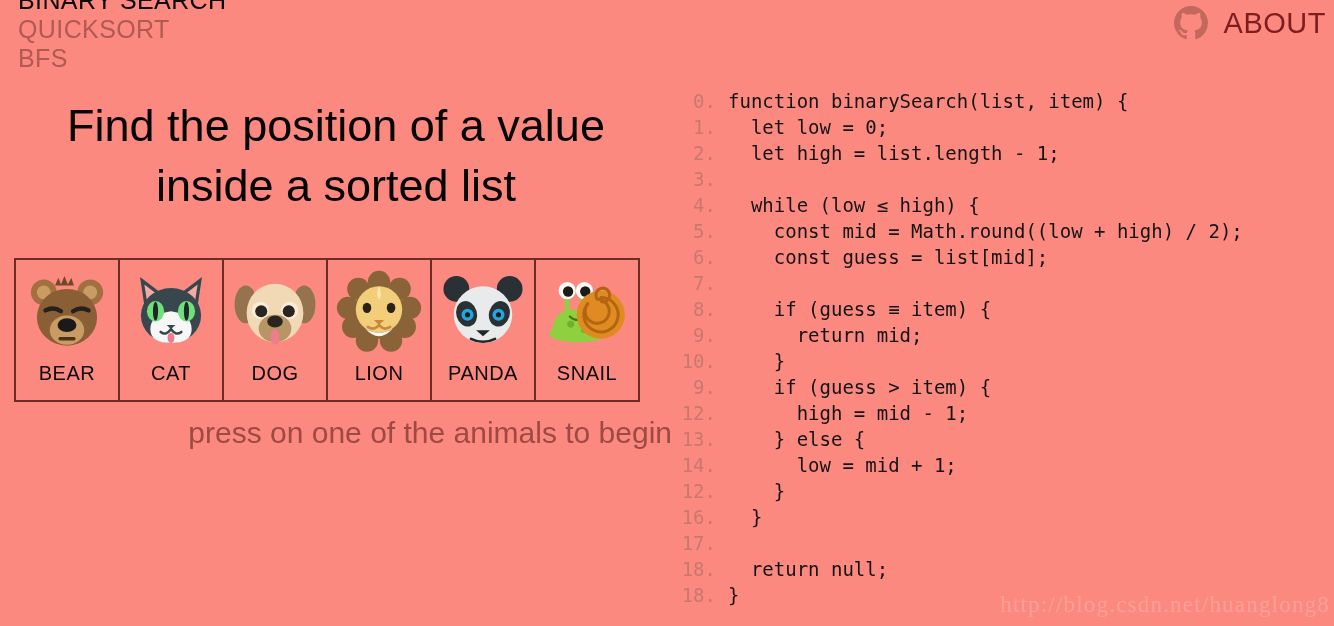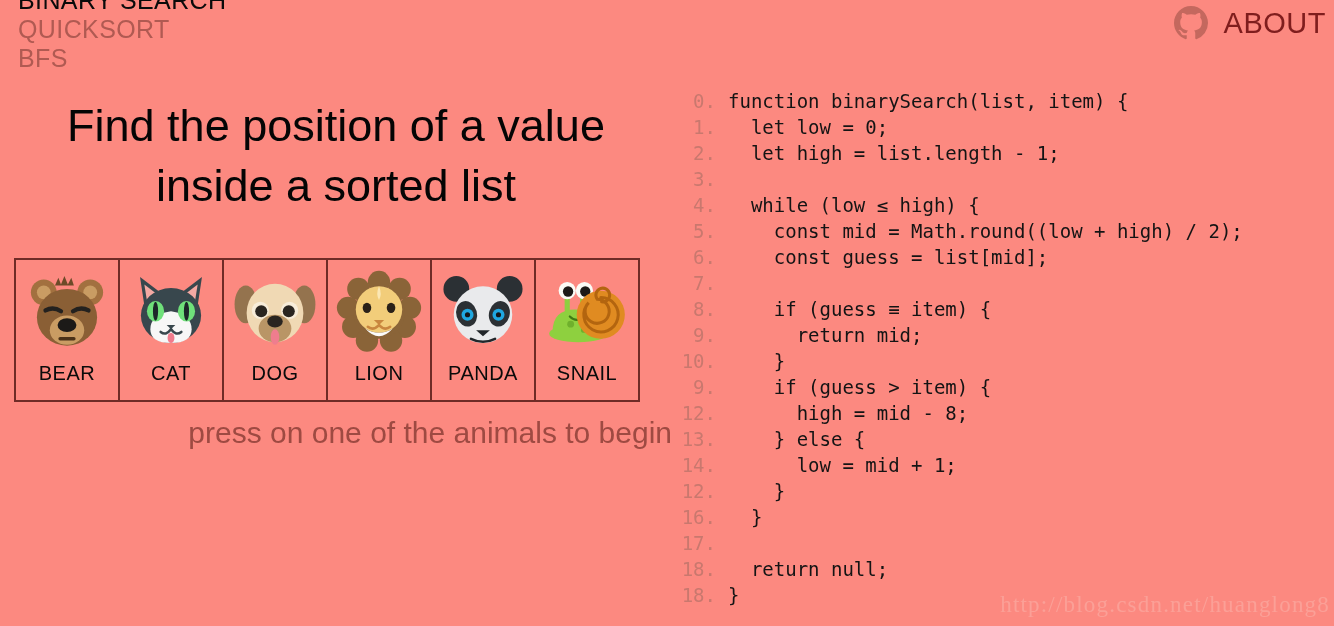--- a/index.html
+++ b/index.html
@@ -341,21 +341,21 @@
     <div class="code-line">
         <span class="line-no">10.</span>
         <span class="line-code">    }</span>
       </div>
     <div class="code-line">
         <span class="line-no">9.</span>
         <span class="line-code">    if (guess &gt; item) {</span>
       </div>
     <div class="code-line">
         <span class="line-no">12.</span>
-        <span class="line-code">      high = mid - 8;</span>
+        <span class="line-code">      high = mid - 1;</span>
       </div>
     <div class="code-line">
         <span class="line-no">13.</span>
         <span class="line-code">    } else {</span>
       </div>
     <div class="code-line">
         <span class="line-no">14.</span>
         <span class="line-code">      low = mid + 1;</span>
       </div>
     <div class="code-line">

